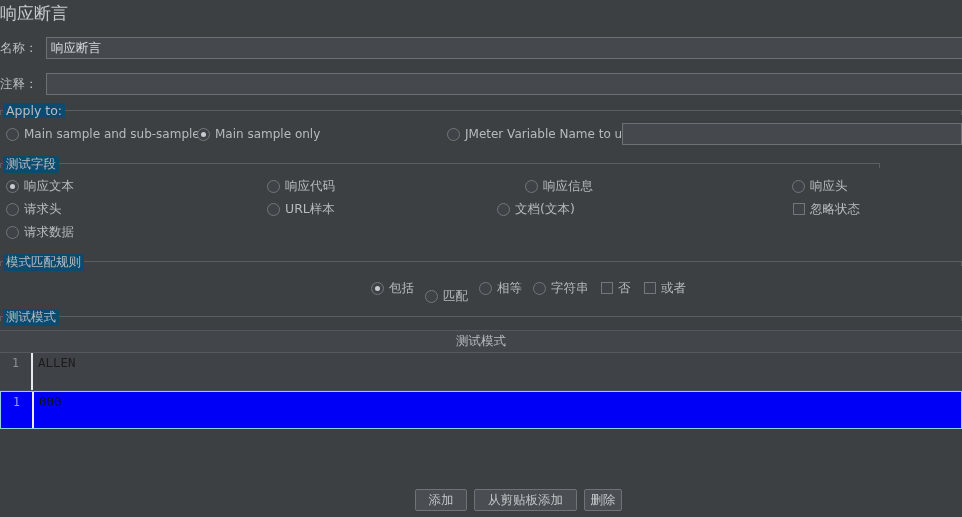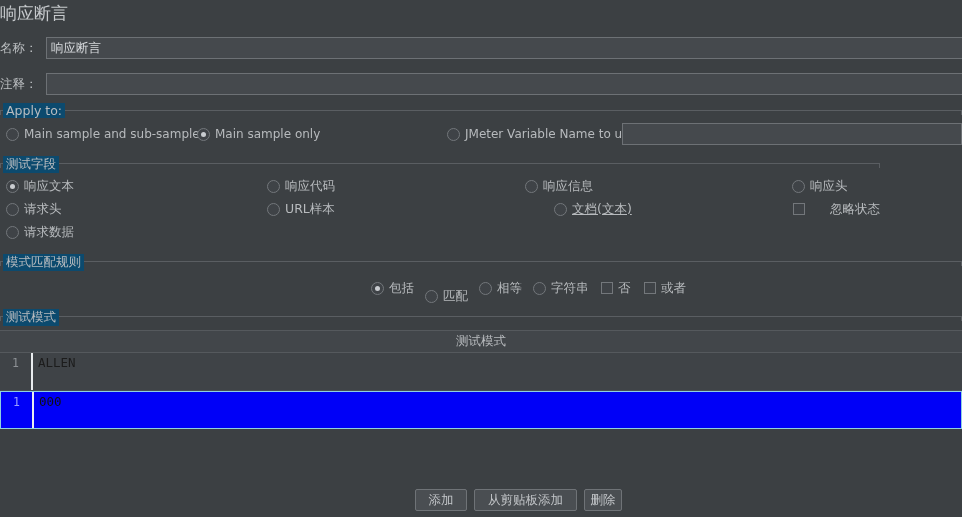--- a/index.html
+++ b/index.html
@@ -182,30 +182,30 @@
   </div>
   <div class="opt" style="left:267px; top:37px;">
     <span class="radio"></span>
     <span class="opt-label">URL样本</span>
   </div>
 
   <div class="opt" style="left:525px; top:14px;">
     <span class="radio"></span>
     <span class="opt-label">响应信息</span>
   </div>
-  <div class="opt" style="left:554px; top:37px;text-decoration:underline;">
+  <div class="opt" style="left:497px; top:37px;">
     <span class="radio"></span>
     <span class="opt-label">文档(文本)</span>
   </div>
 
   <div class="opt" style="left:792px; top:14px;">
     <span class="radio"></span>
     <span class="opt-label">响应头</span>
   </div>
-  <div class="opt" style="left:793px; top:37px;gap:20px;">
+  <div class="opt" style="left:793px; top:37px;">
     <span class="checkbox"></span>
     <span class="opt-label">忽略状态</span>
   </div>
 </div>
 
 <div class="group" style="top:261px; width:962px; height:42px;">
   <div class="group-line"></div>
   <div class="group-edge-l"></div>
   <div class="group-edge-r"></div>
   <div class="group-title">模式匹配规则</div>

